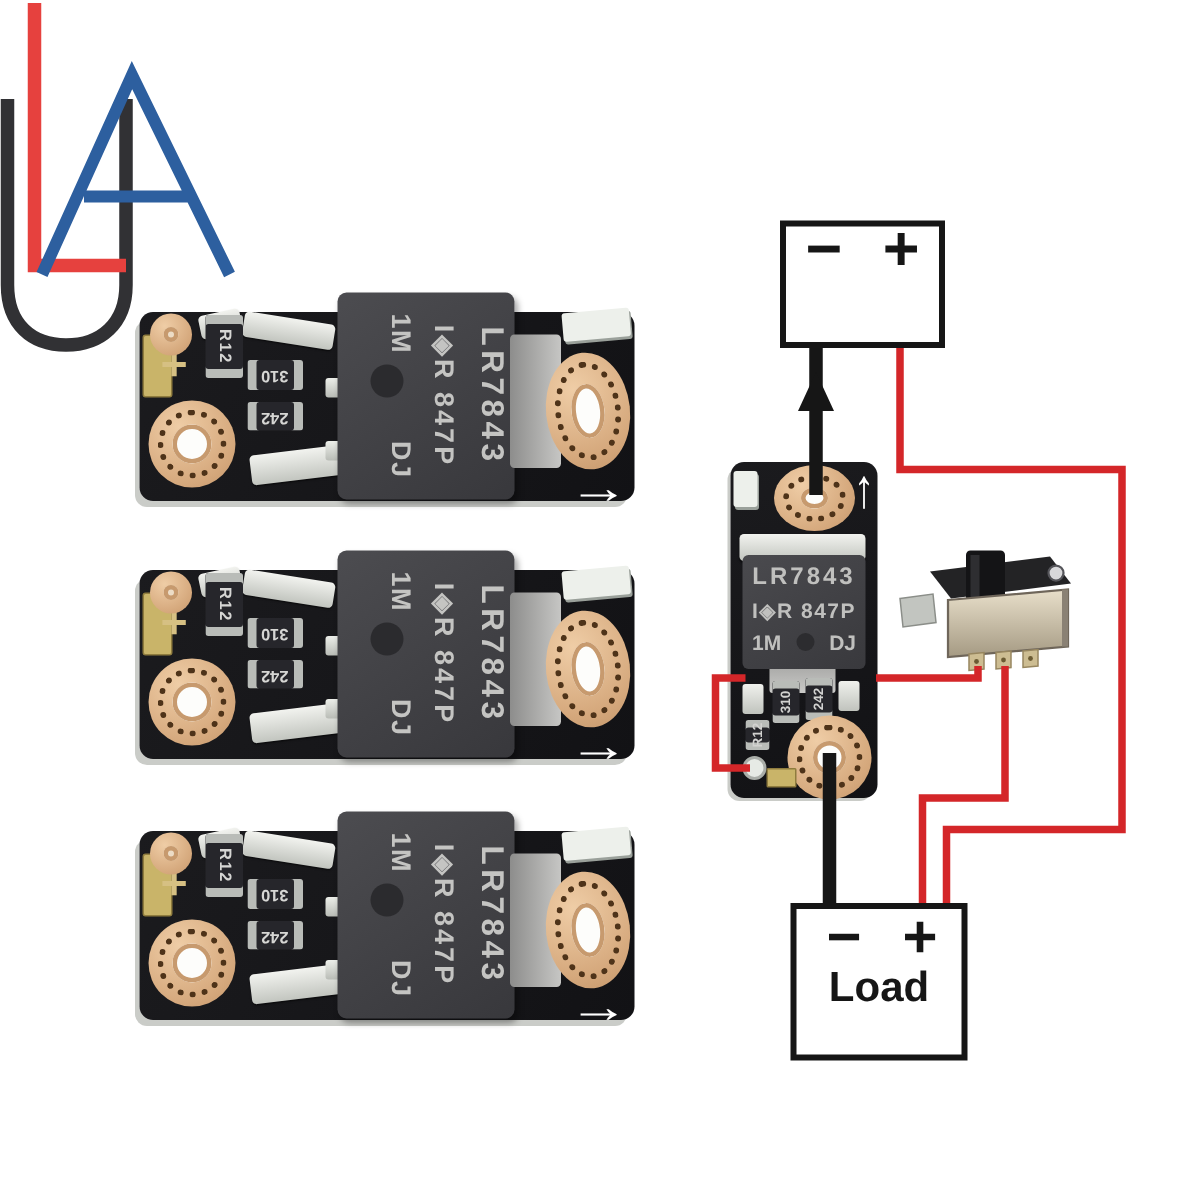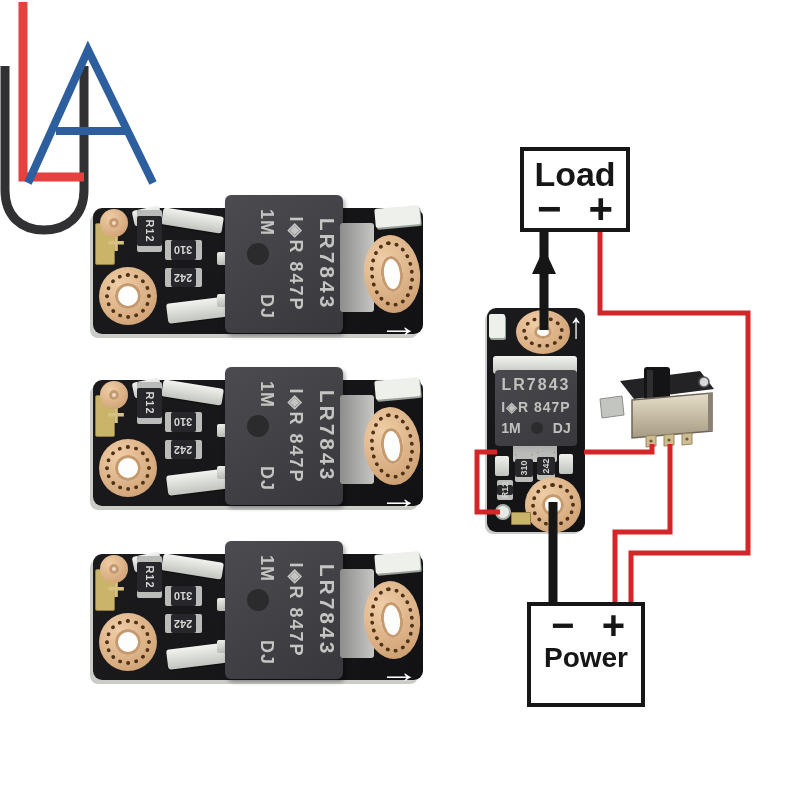--- a/index.html
+++ b/index.html
@@ -179,33 +179,32 @@
     <polyline points="600,232 600,313 748,313 748,553 631,553 631,606" fill="none" stroke-width="5" stroke="#d42629"></polyline>
     <polyline points="670,444 670,532 615,532 615,606" fill="none" stroke-width="5" stroke="#d42629"></polyline>
     <polyline points="652,444 652,452 584,452" fill="none" stroke-width="5" stroke="#d42629"></polyline>
     <polyline points="497,452 477,452 477,512 500,512" fill="none" stroke-width="5" stroke="#d42629"></polyline>
     <line x1="544" y1="232" x2="544" y2="330" stroke-width="9" stroke="#161616"></line>
     <polygon points="544,248 532,274 556,274" fill="#161616"></polygon>
     <line x1="553" y1="502" x2="553" y2="606" stroke-width="9" stroke="#161616"></line>
   </svg>
 
   <div class="dbox load-box">
-    <div class="load-title">Load</div>
     <div class="sign-row">
       <span>−</span>
       <span>+</span>
     </div>
   </div>
 
   <div class="dbox ps-box">
     <div class="ps-signs">
       <span>−</span>
       <span>+</span>
     </div>
-    <div class="ps-title">Power</div>
+    <div class="ps-title">Load</div>
   </div>
 
     <div class="module-h" style="top: 208px;">
       <div class="pcb"></div>
       <div class="trace" style="left:40px;top:0;width:28px;height:16px;transform:rotate(-12deg);"></div>
       <div class="trace" style="left:69px;top:4px;width:61px;height:17px;transform:rotate(9deg);"></div>
       <div class="trace" style="left:74px;top:92px;width:63px;height:20px;transform:rotate(-7deg);"></div>
       <div class="pin" style="left:124px;top:44px;"></div>
       <div class="pin" style="left:124px;top:86px;"></div>
       <div class="gold-pad"></div>

